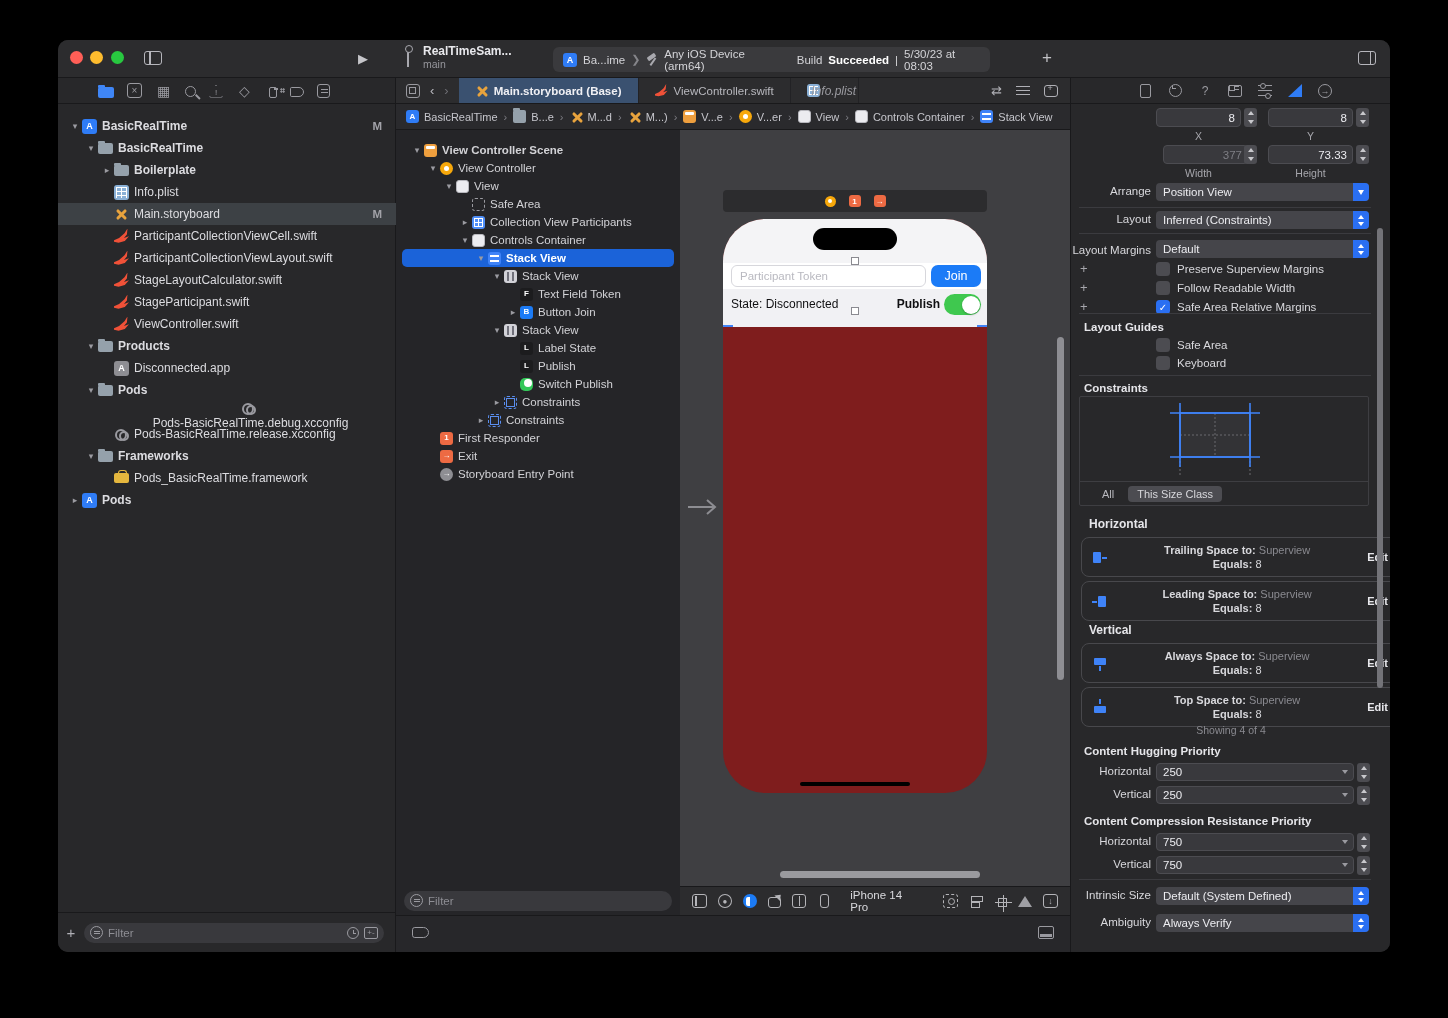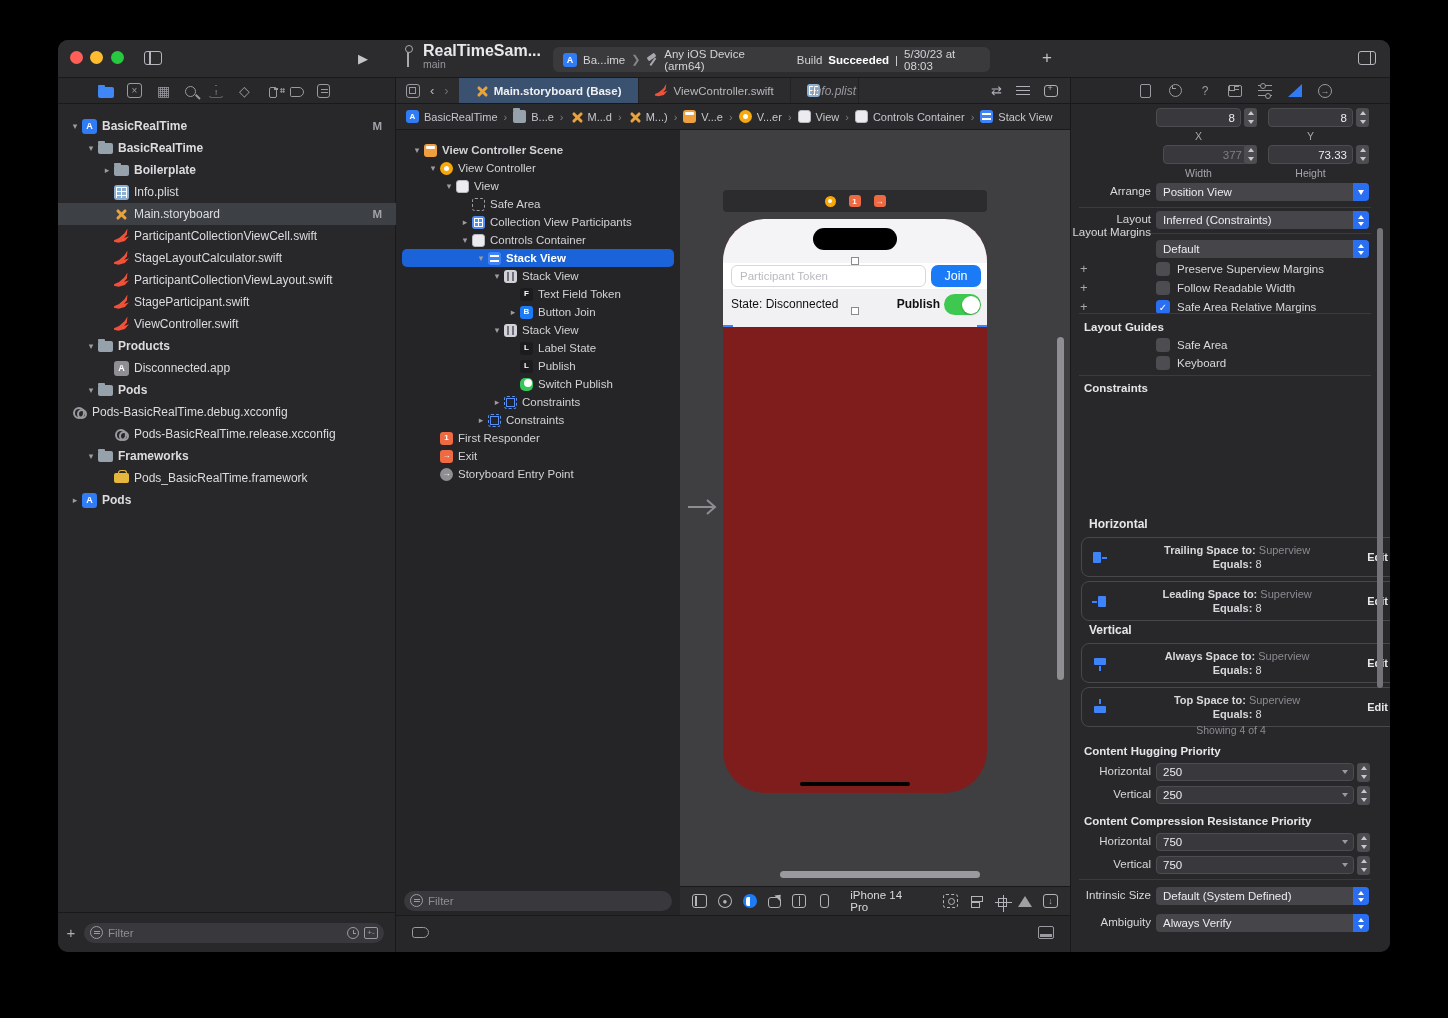--- a/index.html
+++ b/index.html
@@ -13,21 +13,21 @@
   .icon-btn{position:absolute;color:#b6b6bc;display:flex;align-items:center;justify-content:center}
   .sidebar-glyph{width:18px;height:14px;border:1.5px solid #b6b6bc;border-radius:3px;position:relative}
   .sidebar-glyph::before{content:"";position:absolute;left:4px;top:0;bottom:0;width:1.5px;background:#b6b6bc}
   .panel-glyph{width:18px;height:14px;border:1.5px solid #b6b6bc;border-radius:3px;position:relative}
   .panel-glyph::before{content:"";position:absolute;right:4px;top:0;bottom:0;width:1.5px;background:#b6b6bc}
   .play-glyph{font-size:13px;color:#c6c6ca}
   .proj-block{position:absolute;left:344px;top:4px;display:flex;gap:7px;align-items:center}
   .branch-ic{width:14px;height:26px;position:relative}
   .branch-ic::before{content:"";position:absolute;left:5px;top:3px;width:1.5px;height:20px;background:#a8a8ae}
   .branch-ic::after{content:"";position:absolute;left:2.5px;top:1px;width:6px;height:6px;border:1.5px solid #a8a8ae;border-radius:50%;background:#2c2c2e}
-  .proj-title{font-size:16px;font-weight:bold;color:#e8e8ec;line-height:14px}
+  .proj-title{font-size:12px;font-weight:bold;color:#e8e8ec;line-height:14px}
   .proj-branch{font-size:10.5px;color:#96969c;line-height:12px}
   .scheme-pill{position:absolute;left:495px;top:7px;width:437px;height:25px;background:#3a3a3d;border-radius:6px;display:flex;align-items:center;gap:6px;padding:0 10px;font-size:11.5px;color:#d4d4d8}
   .sep-chev{color:#85858a;font-size:11px}
   .hammer{width:13px;height:13px;position:relative}
   .hammer::before{content:"";position:absolute;left:1px;top:2px;width:9px;height:4px;background:#a8a8ae;border-radius:1px;transform:rotate(-35deg)}
   .hammer::after{content:"";position:absolute;left:6px;top:4px;width:1.5px;height:9px;background:#a8a8ae;transform:rotate(35deg)}
   .mini-app{width:14px;height:14px;border-radius:3px;background:#2f7cf6;color:#fff;font-size:9px;font-weight:bold;display:flex;align-items:center;justify-content:center;flex:none}
   .bold-white{font-weight:bold;color:#fff}
   .plus-glyph{font-size:17px;color:#c2c2c6}
 
@@ -340,26 +340,26 @@
           <span class="badge">M</span>
         </div>
         <div class="navrow" style="padding-left: 42px;">
           <span class="chev"></span>
           <span class="ic ic-swift"></span>
           <span class="rowlabel">ParticipantCollectionViewCell.swift</span>
         </div>
         <div class="navrow" style="padding-left: 42px;">
           <span class="chev"></span>
           <span class="ic ic-swift"></span>
+          <span class="rowlabel">ParticipantCollectionViewLayout.swift</span>
+        </div>
+        <div class="navrow" style="padding-left: 42px;">
+          <span class="chev"></span>
+          <span class="ic ic-swift"></span>
           <span class="rowlabel">StageLayoutCalculator.swift</span>
-        </div>
-        <div class="navrow" style="padding-left: 42px;">
-          <span class="chev"></span>
-          <span class="ic ic-swift"></span>
-          <span class="rowlabel">ParticipantCollectionViewLayout.swift</span>
         </div>
         <div class="navrow" style="padding-left: 42px;">
           <span class="chev"></span>
           <span class="ic ic-swift"></span>
           <span class="rowlabel">StageParticipant.swift</span>
         </div>
         <div class="navrow" style="padding-left: 42px;">
           <span class="chev"></span>
           <span class="ic ic-swift"></span>
           <span class="rowlabel">ViewController.swift</span>
@@ -372,21 +372,21 @@
         <div class="navrow" style="padding-left: 42px;">
           <span class="chev"></span>
           <span class="ic ic-appfile">A</span>
           <span class="rowlabel">Disconnected.app</span>
         </div>
         <div class="navrow grp" style="padding-left: 26px;">
           <span class="chev">▾</span>
           <span class="ic ic-folder"></span>
           <span class="rowlabel">Pods</span>
         </div>
-        <div class="navrow" style="">
+        <div class="navrow" style="padding-left: 42px; flex-direction: column;">
           <span class="chev"></span>
           <span class="ic ic-xcconfig"></span>
           <span class="rowlabel">Pods-BasicRealTime.debug.xcconfig</span>
         </div>
         <div class="navrow" style="padding-left: 42px;">
           <span class="chev"></span>
           <span class="ic ic-xcconfig"></span>
           <span class="rowlabel">Pods-BasicRealTime.release.xcconfig</span>
         </div>
         <div class="navrow grp" style="padding-left: 26px;">
@@ -703,21 +703,21 @@
       </div>
       <div class="hr" style="left:8px;top:103px;width:292px"></div>
 
       <div class="rlabel" style="left:0;top:109px;width:80px">Layout</div>
       <div class="popup" style="left:85px;top:107px;width:213px">
         <span class="val">Inferred (Constraints)</span>
           <span class="pbtn"></span>
       </div>
       <div class="hr" style="left:8px;top:129px;width:292px"></div>
 
-      <div class="rlabel" style="left:0;top:122px;width:80px">Layout Margins</div>
+      <div class="rlabel" style="left:0;top:140px;width:80px">Layout Margins</div>
       <div class="popup" style="left:85px;top:136px;width:213px">
         <span class="val">Default</span>
           <span class="pbtn"></span>
       </div>
       <div id="margin-checks">
           <span class="plus-mini" style="left: 9px; top: 157px;">+</span>
           <div class="checkrow" style="left: 85px; top: 158px;">
             <span class="cb"></span>
             <span>Preserve Superview Margins</span>
           </div>
@@ -741,20 +741,38 @@
             <span>Safe Area</span>
           </div>
           <div class="checkrow" style="left: 85px; top: 252px;">
             <span class="cb"></span>
             <span>Keyboard</span>
           </div>
         </div>
       <div class="hr" style="left:8px;top:271px;width:292px"></div>
 
       <div class="sect" style="left:13px;top:278px">Constraints</div>
+      <div class="cwidget" style="top:292px">
+        <svg width="288" height="84" viewBox="0 0 288 84">
+          <rect x="100" y="16" width="70" height="44" fill="#333336" stroke="none"></rect>
+          <line x1="100" y1="38" x2="170" y2="38" stroke="#6a6a6e" stroke-width="1" stroke-dasharray="2,2"></line>
+          <line x1="135" y1="16" x2="135" y2="60" stroke="#6a6a6e" stroke-width="1" stroke-dasharray="2,2"></line>
+          <line x1="100" y1="60" x2="100" y2="78" stroke="#6a6a6e" stroke-width="1" stroke-dasharray="2,2"></line>
+          <line x1="170" y1="60" x2="170" y2="78" stroke="#6a6a6e" stroke-width="1" stroke-dasharray="2,2"></line>
+          <rect x="100" y="16" width="70" height="44" fill="none" stroke="#3f83f8" stroke-width="1.6"></rect>
+          <line x1="90" y1="16" x2="180" y2="16" stroke="#3f83f8" stroke-width="1.6"></line>
+          <line x1="90" y1="60" x2="180" y2="60" stroke="#3f83f8" stroke-width="1.6"></line>
+          <line x1="100" y1="6" x2="100" y2="70" stroke="#3f83f8" stroke-width="1.6"></line>
+          <line x1="170" y1="6" x2="170" y2="70" stroke="#3f83f8" stroke-width="1.6"></line>
+        </svg>
+        <div class="cw-tabs">
+          <span>All</span>
+          <span class="cw-pill">This Size Class</span>
+        </div>
+      </div>
 
       <div class="sect" style="left:18px;top:413px;font-size:12px">Horizontal</div>
       <div id="h-rows">
           <div class="cstrow" style="top: 433px;">
             <span class="cst cst-trailing"></span>
             <div class="cst-text">
               <div><b>Trailing Space to: </b><span class="cst-target">Superview</span></div>
               <div><b>Equals: </b><span>8</span></div>
             </div>
             <span class="cst-edit">Edit</span>

